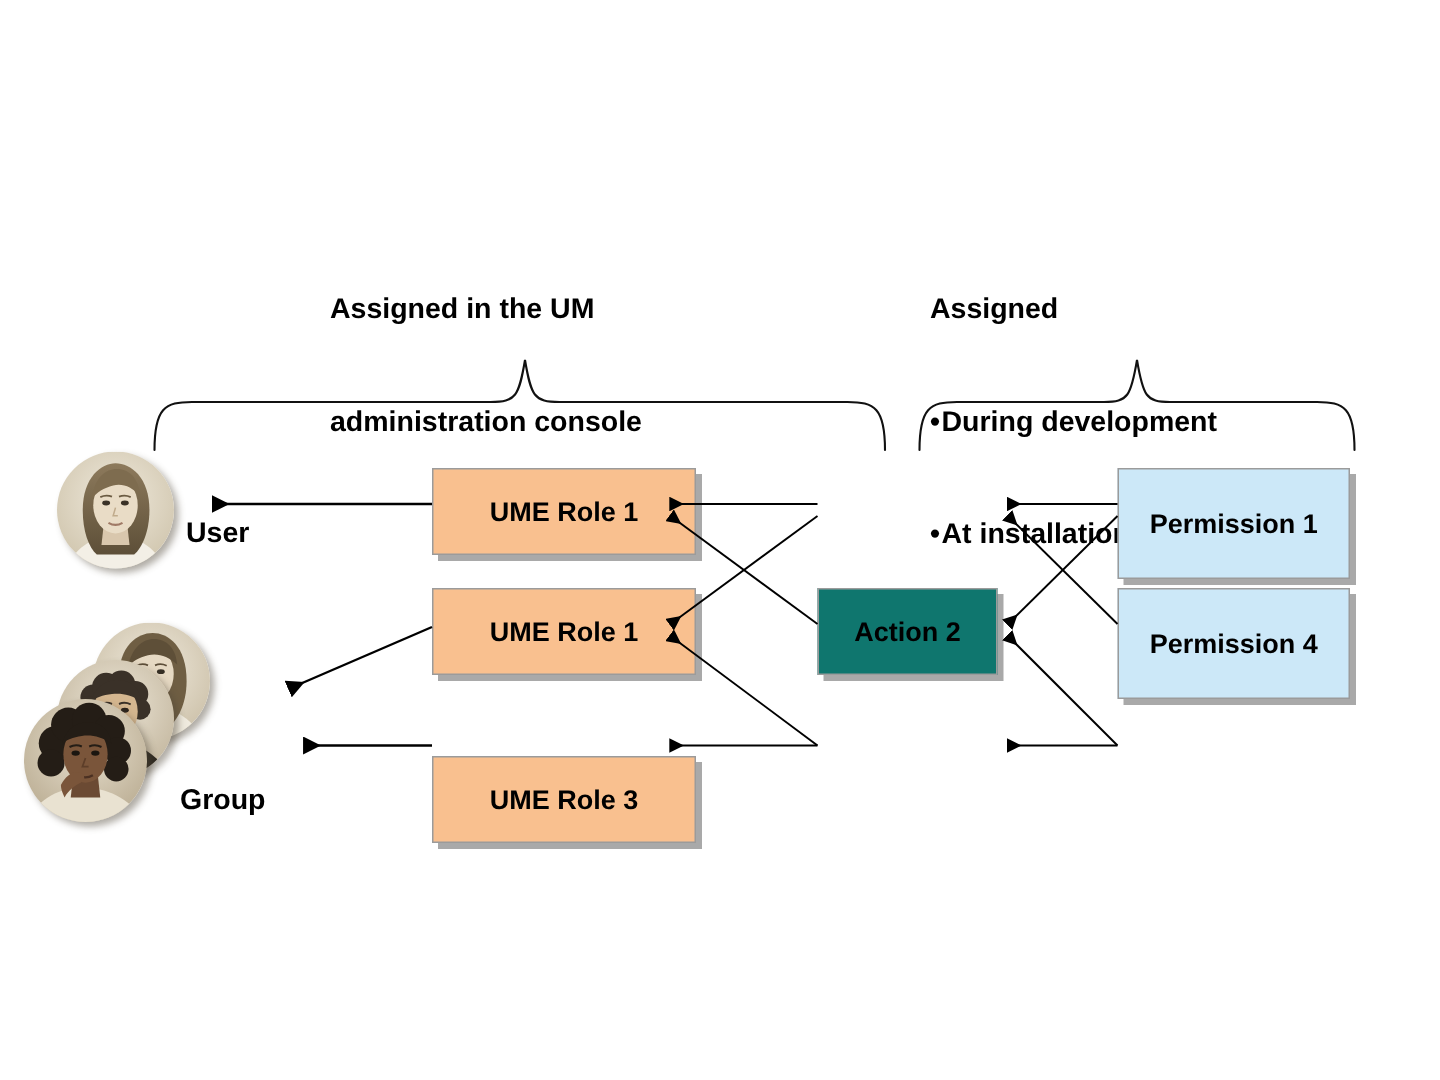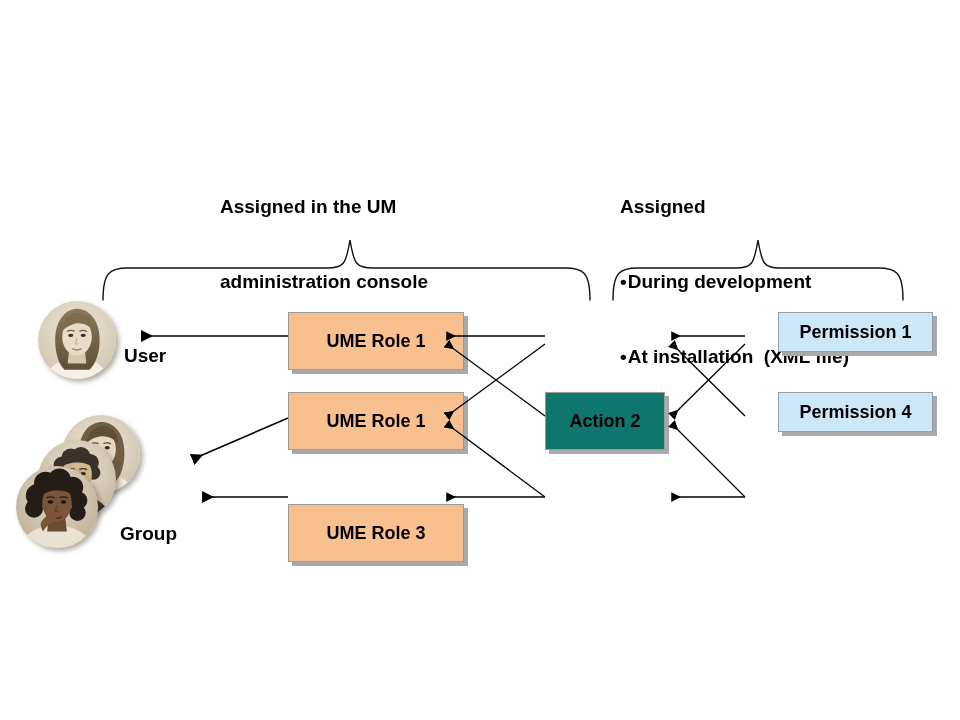--- a/index.html
+++ b/index.html
@@ -58,21 +58,21 @@
   }
   .node .node-label {
     font-family: "Liberation Sans", sans-serif;
     font-weight: bold;
     font-size: 18px;
     color: #000000;
     white-space: nowrap;
   }
   .col-role       { width: 176px; height: 58px; left: 288px; }
   .col-action     { width: 120px; height: 58px; left: 545px; }
-  .col-permission { width: 155px; height: 40px; left: 745px; margin-left: 33px; }
+  .col-permission { width: 155px; height: 74px; left: 745px; }
   .row-1 { top: 312px; }
   .row-2 { top: 392px; }
   .row-3 { top: 472px; }
 
   
   .avatar {
     position: absolute;
     border-radius: 50%;
     overflow: hidden;
     box-shadow: 3px 3px 5px rgba(80,70,55,0.45);

